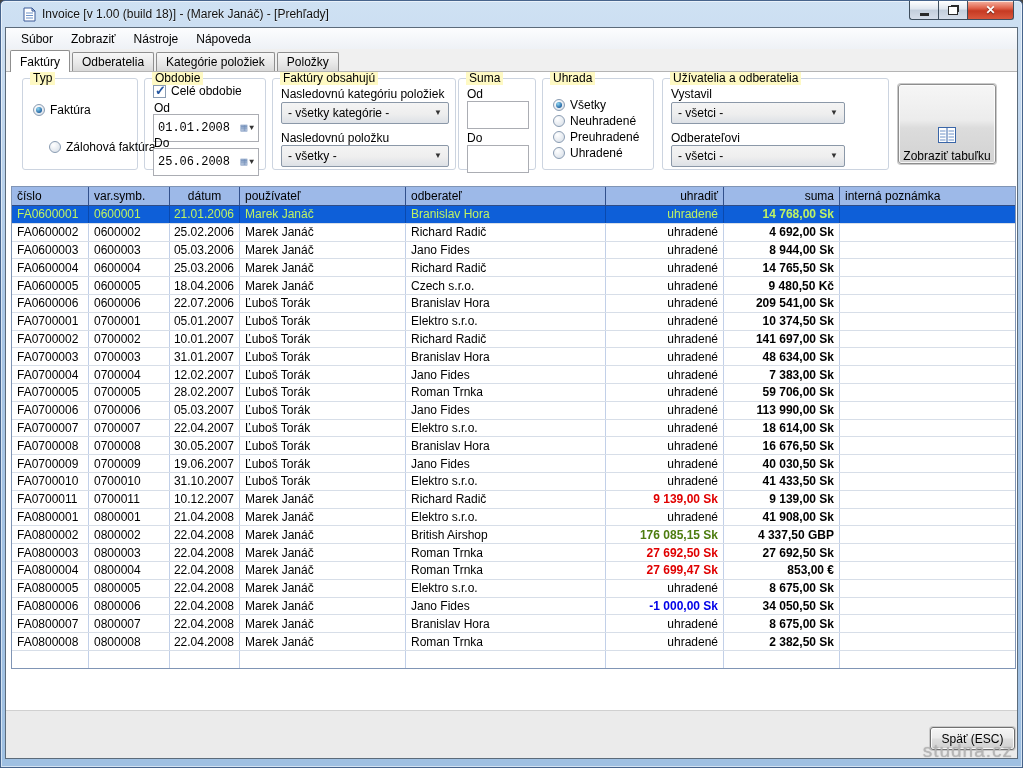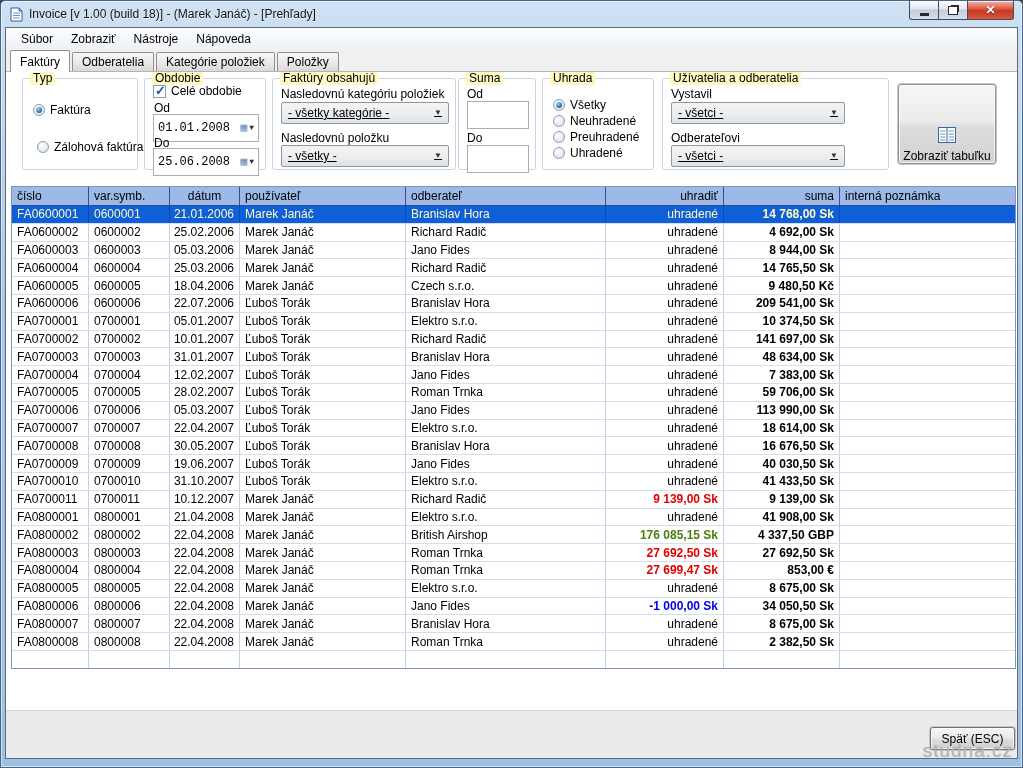--- a/index.html
+++ b/index.html
@@ -1,19 +1,19 @@
 <!DOCTYPE html>
 <html><head>
 <meta charset="utf-8">
 <style>
   html,body{margin:0;padding:0;background:#444;}
   .screen{position:relative;width:1023px;height:768px;font-family:"Liberation Sans",sans-serif;font-size:12px;color:#000;overflow:hidden;}
   
   .window{position:absolute;inset:0;background:linear-gradient(180deg,#cfe1f3,#aac7e6 40%,#9fc0e2);border:1px solid #47648c;border-radius:5px 5px 0 0;box-shadow:inset 0 0 0 1px rgba(255,255,255,.55);}
-  .titlebar{position:absolute;top:0;left:0;right:0;height:26px;display:flex;align-items:center;padding-left:9px;gap:6px;}
+  .titlebar{position:absolute;top:0;left:0;right:0;height:26px;display:flex;align-items:center;padding-left:22px;gap:6px;}
   .title-text{color:#111;text-shadow:0 1px 0 rgba(255,255,255,.6);white-space:nowrap;}
   .win-controls{position:absolute;top:0;right:8px;display:flex;z-index:5;}
   .wc{height:18px;border:1px solid #3f4e5d;border-top:none;display:flex;align-items:center;justify-content:center;cursor:default;box-shadow:inset 0 1px 0 rgba(255,255,255,.7);}
   .wc-min,.wc-res{width:28px;background:linear-gradient(#ffffff,#dfe6ef 45%,#c3cedc 50%,#d6deea);}
   .wc-min{border-radius:0 0 0 3px;border-right:none;}
   .wc-res{border-right:none;}
   .wc-close{width:45px;border-radius:0 0 3px 0;background:linear-gradient(#f5b3a2,#e0614a 40%,#c63a22 55%,#d9573d);color:#fff;font-weight:bold;font-size:12px;text-shadow:0 1px 1px rgba(0,0,0,.5);}
   .glyph-min{width:9px;height:3px;background:#2a2a2a;margin-top:8px;}
   .glyph-res{width:8px;height:7px;border:1px solid #2a2a2a;background:#fff;box-shadow:2px -2px 0 -1px #2a2a2a;}
   
@@ -33,32 +33,32 @@
   .radio.checked::after{content:"";position:absolute;left:2px;top:2px;width:6px;height:6px;border-radius:50%;background:radial-gradient(circle at 35% 30%,#8fd6f2,#1d5f9e 75%);}
   .checkbox-line{position:absolute;display:flex;align-items:center;gap:5px;cursor:default;}
   .checkbox{width:13px;height:13px;border:1px solid #8a9cb2;background:#fff;box-sizing:border-box;position:relative;flex:0 0 auto;}
   .checkbox.checked::after{content:"✓";position:absolute;left:1px;top:-3px;font-size:13px;font-weight:bold;color:#2456a0;}
   .tinput{position:absolute;height:28px;border:1px solid #abadb3;background:#fff;box-sizing:border-box;display:flex;align-items:center;padding:0 4px;font-family:Liberation Mono, monospace;font-size:12px;}
   input.tinput{outline:none;}
   .datefield{justify-content:space-between;cursor:text;}
   .date-icons{display:flex;align-items:center;gap:2px;}
   .cal-glyph{font-size:11px;color:#6e8cb8;line-height:1;}
   .dd-arrow{font-size:8px;color:#333;line-height:1;}
-  .combo{position:absolute;height:22px;border:1px solid #8b98a8;border-radius:2px;background:linear-gradient(#f4f4f4,#eeeeee 55%,#dde1e6);display:flex;align-items:center;justify-content:space-between;padding:0 6px;box-sizing:border-box;cursor:default;white-space:nowrap;overflow:hidden;text-decoration:underline;}
+  .combo{position:absolute;height:22px;border:1px solid #8b98a8;border-radius:2px;background:linear-gradient(#f4f4f4,#eeeeee 55%,#dde1e6);display:flex;align-items:center;justify-content:space-between;padding:0 6px;box-sizing:border-box;cursor:default;white-space:nowrap;overflow:hidden;}
   .bigbtn{position:absolute;left:892px;top:12px;width:96px;height:78px;border:1px solid #8e8e8e;border-radius:3px;background:linear-gradient(#f6f6f6,#ececec 45%,#dcdcdc 55%,#d2d2d2);box-shadow:inset 0 0 0 1px rgba(255,255,255,.8), 0 0 0 1px #c9c9c9;display:flex;flex-direction:column;align-items:center;justify-content:flex-end;gap:6px;cursor:default;}
   
   .table{position:absolute;left:5px;top:114px;width:1005px;height:483px;border:1px solid #8095b5;box-sizing:border-box;overflow:hidden;background:#fff;}
   .thead{display:flex;height:19px;background:#9db9e8;border-bottom:1px solid #2f4c86;box-sizing:border-box;}
   .th{border-right:1px solid #31508c;display:flex;align-items:center;padding:0 5px;box-sizing:border-box;white-space:nowrap;overflow:hidden;cursor:default;}
   .trow{display:flex;height:17.8px;border-bottom:1px solid #d7dee8;box-sizing:border-box;background:#fff;}
   .td{border-right:1px solid #c2d0e8;padding:0 5px;display:flex;align-items:center;box-sizing:border-box;overflow:hidden;white-space:nowrap;}
   .c1{width:77px;} .c2{width:81px;} .c3{width:70px;} .c4{width:166px;} .c5{width:200px;} .c6{width:118px;} .c7{width:116px;} .c8{flex:1;border-right:none;}
   .right{justify-content:flex-end;} .center{justify-content:center;}
   .bold{font-weight:bold;}
-  .trow.selected{background:#0e5fd8;color:#fef9c3;}
+  .trow.selected{background:#0e5fd8;color:#bef264;}
   .trow.selected .td{border-right-color:#0a49ad;border-bottom-color:#0a49ad;}
   
   .footer{position:absolute;left:0;right:0;bottom:0;height:47px;background:#ebebeb;border-top:1px solid #d0d0d0;}
   .btn{position:absolute;border:1px solid #707070;border-radius:3px;background:linear-gradient(#f5f5f5,#ebebeb 45%,#dddddd 55%,#cfcfcf);box-shadow:inset 0 0 0 1px rgba(255,255,255,.85), 0 0 0 1px #c9c9c9;display:flex;align-items:center;justify-content:center;gap:8px;box-sizing:border-box;cursor:default;}
   .btn-print{left:716px;top:8px;width:201px;height:31px;font-weight:bold;font-size:13px;margin-top:48px;}
   .btn-back{left:924px;top:16px;width:85px;height:23px;}
   .watermark{position:absolute;right:4px;bottom:-4px;font-size:19px;color:rgba(190,190,190,.65);text-shadow:0 0 1px #9a9a9a;letter-spacing:1px;z-index:9;}
 </style>
 </head>
 <body>
@@ -107,21 +107,21 @@
       </div>
 
       <div class="content">
 
         <div class="gbox" style="left:16px;width:116px;">
           <span class="glabel">Typ</span>
           <div class="radio-line" style="left:10px;top:24px;">
             <span class="radio checked"></span>
             <span>Faktúra</span>
           </div>
-          <div class="radio-line" style="left:14px;top:61px;">
+          <div class="radio-line" style="left:26px;top:61px;">
             <span class="radio"></span>
             <span>Zálohová faktúra</span>
           </div>
         </div>
 
         <div class="gbox" style="left:138px;width:122px;">
           <span class="glabel">Obdobie</span>
           <div class="checkbox-line" style="left:8px;top:5px;">
             <span class="checkbox checked"></span>
             <span>Celé obdobie</span>

